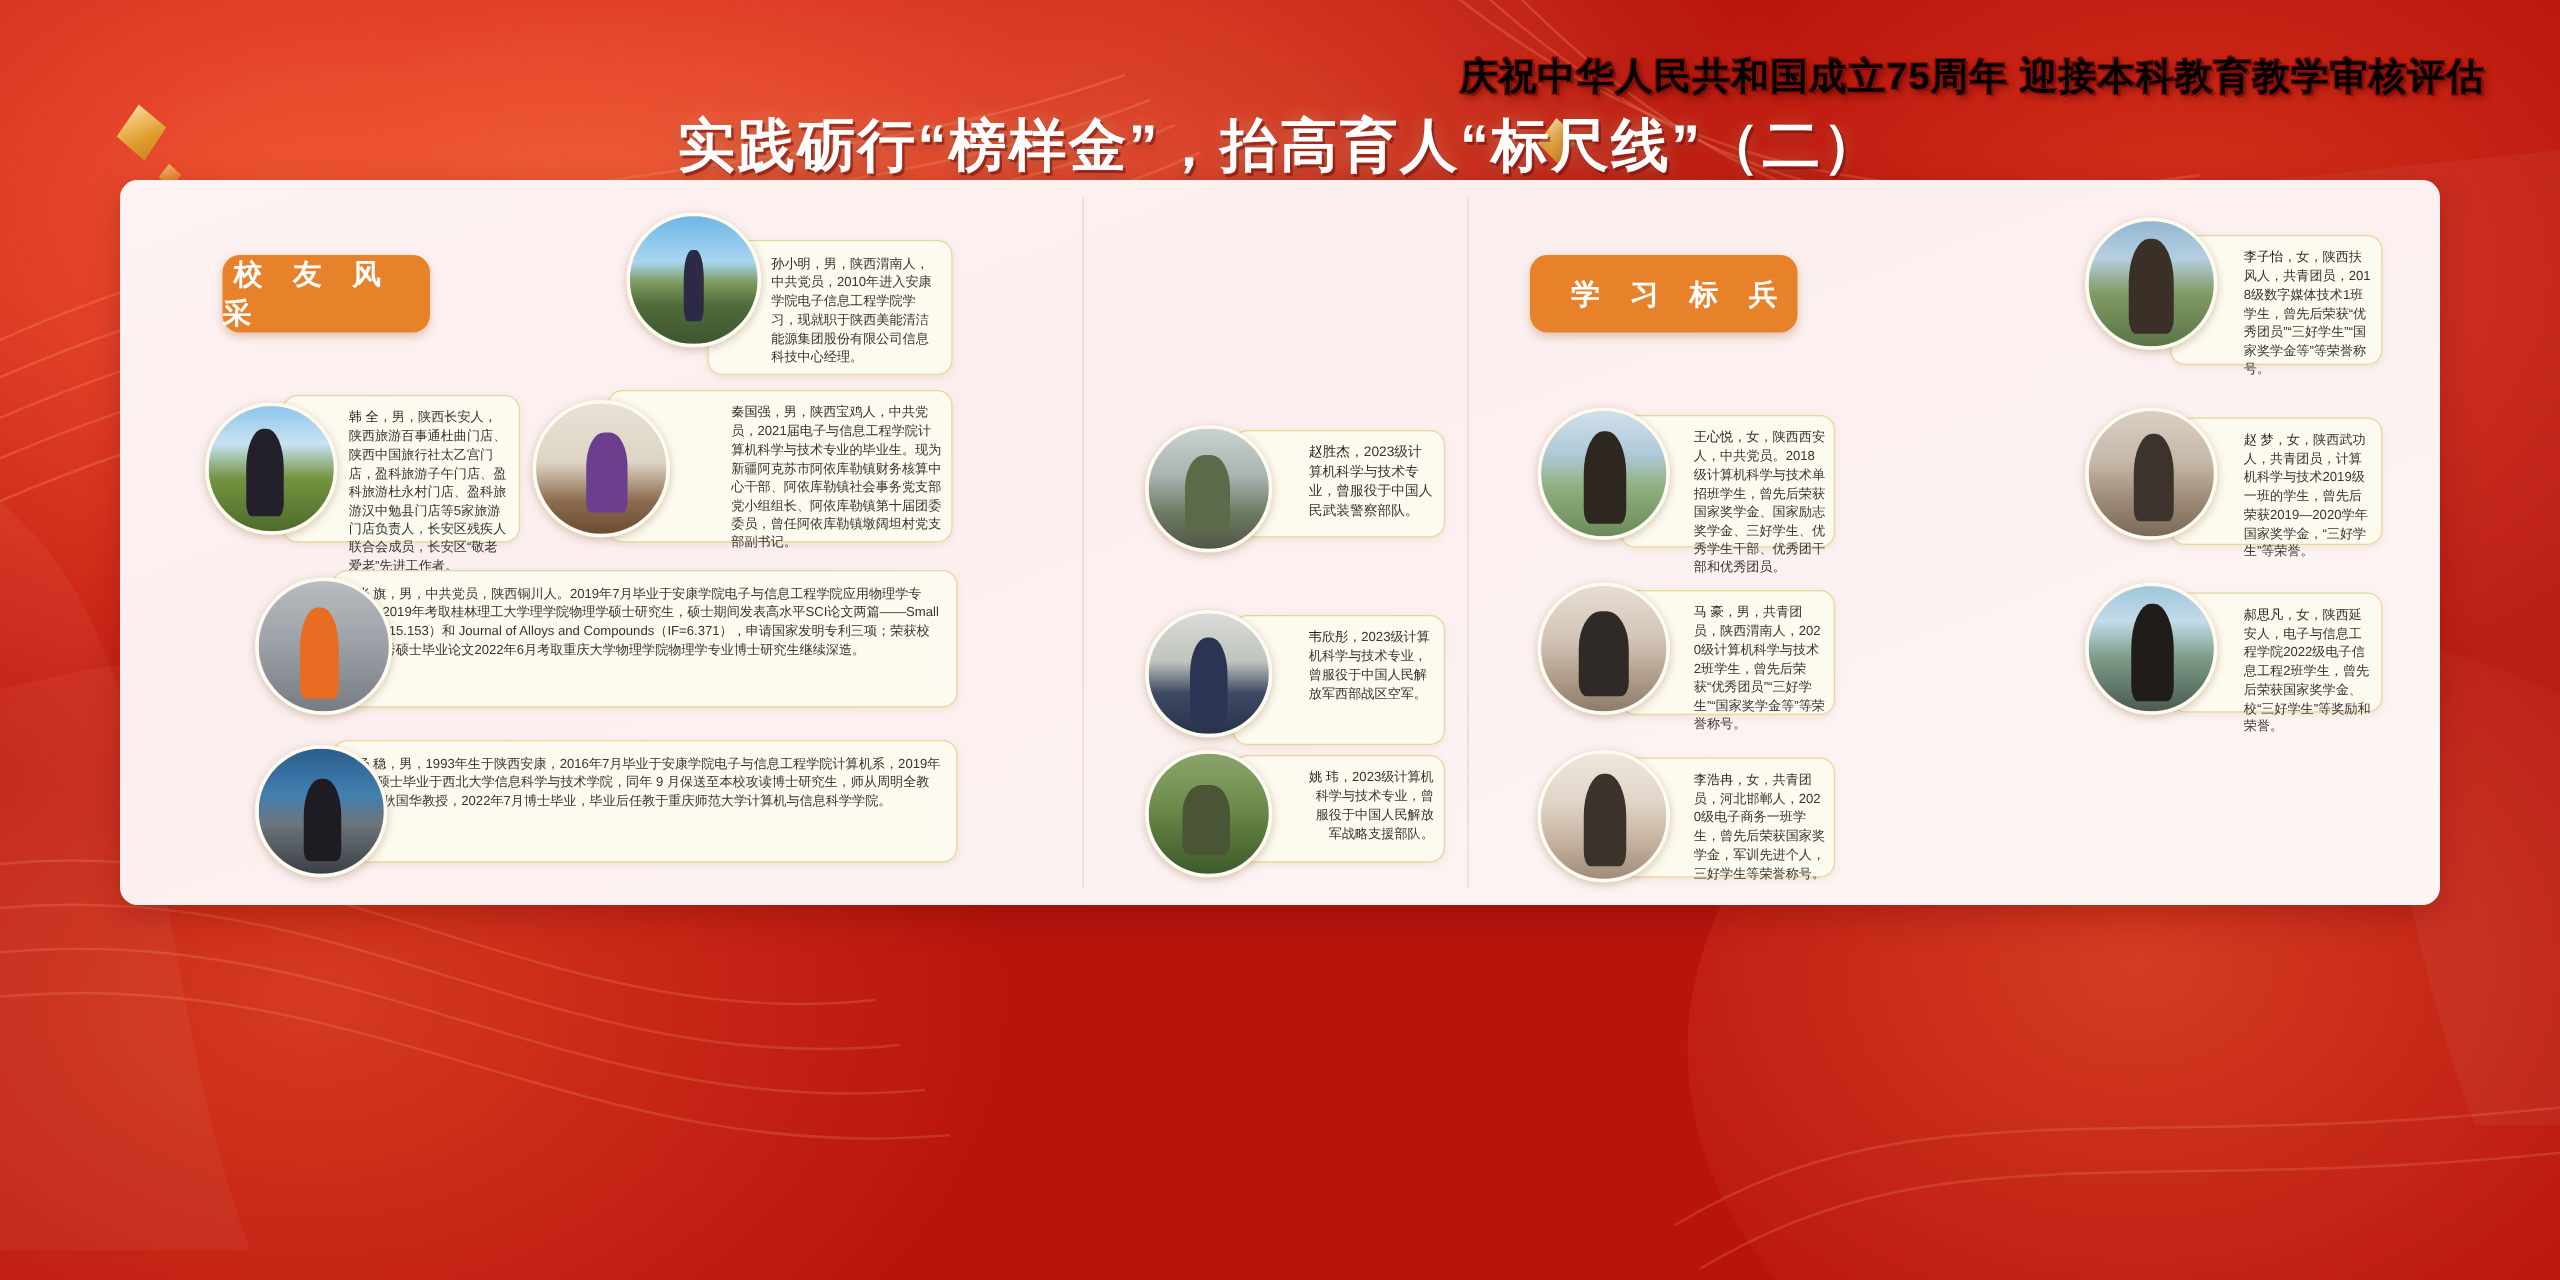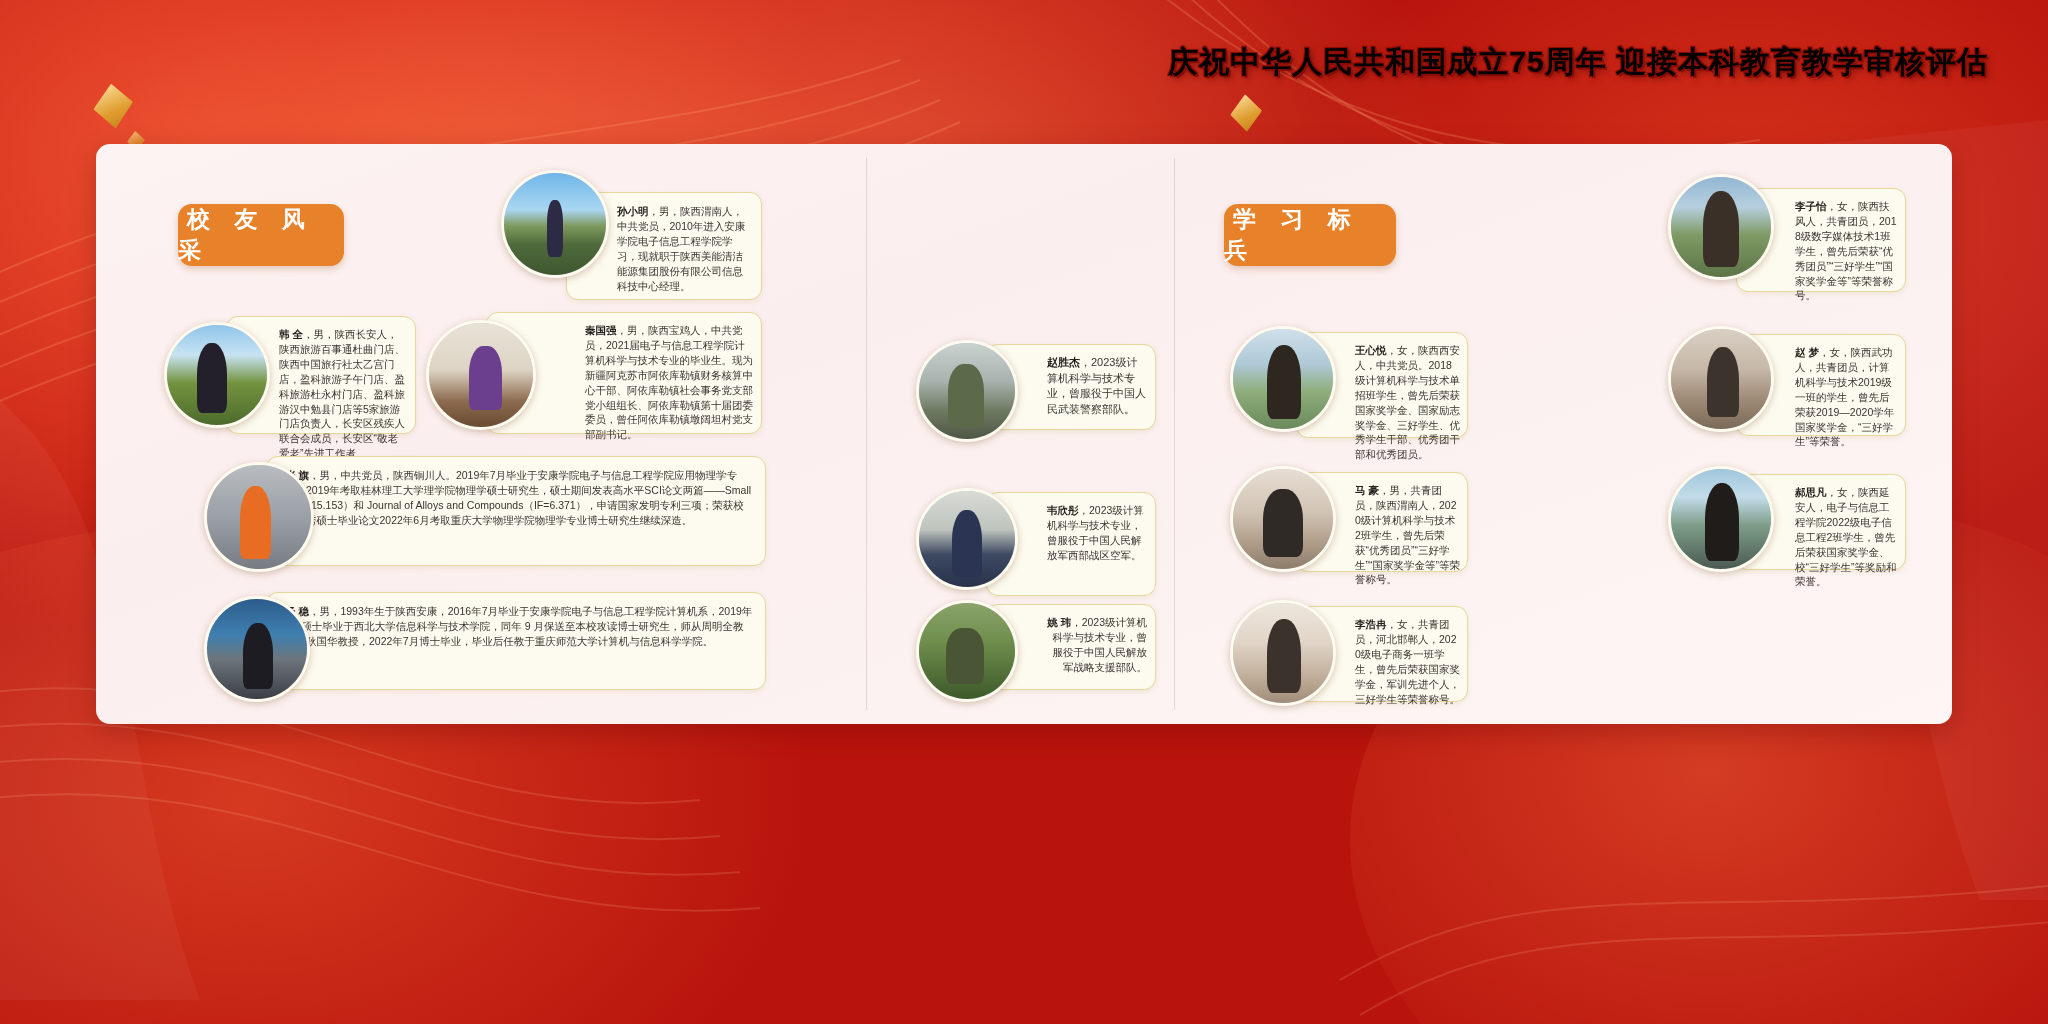--- a/index.html
+++ b/index.html
@@ -75,21 +75,21 @@
   .person{position:absolute;}
   .bubble{
     position:absolute;background:#fdfaef;border:1px solid #e6d79a;
     border-radius:12px;box-sizing:border-box;
     box-shadow:0 2px 5px rgba(170,140,60,.13);
   }
   .bubble .txt{
     position:absolute;color:#3a3330;
     line-height:1.42;letter-spacing:0;word-break:break-all;
   }
-  .bubble .nm{font-weight:bold;color:#241f1d;}
+  .bubble .nm{font-weight:normal;color:#241f1d;}
   .photo{
     position:absolute;border-radius:50%;overflow:hidden;
     border:3px solid #fdfaef;
     box-shadow:0 2px 7px rgba(120,80,30,.3);
     background:#ccc;
   }
   .photo .ph-in{position:absolute;inset:0;}
 
   
   .ph-mountain{background:
@@ -173,20 +173,21 @@
         <path d="M 30 430 C 140 560, 120 780, 200 1000 L 0 1000 L 0 400 Z"></path>
       </g>
     </svg>
   </div>
 
   <div class="gold-flake" style="left:96px;top:86px;width:34px;height:40px;clip-path:polygon(20% 0,100% 22%,82% 100%,0 76%);"></div>
   <div class="gold-flake" style="left:1232px;top:96px;width:28px;height:34px;clip-path:polygon(22% 0,100% 26%,78% 100%,0 72%);"></div>
   <div class="gold-flake" style="left:128px;top:132px;width:16px;height:18px;opacity:.7;clip-path:polygon(22% 0,100% 26%,78% 100%,0 72%);"></div>
 
   <div class="subhead">庆祝中华人民共和国成立75周年  迎接本科教育教学审核评估</div>
+  <div class="maintitle">实践砺行“榜样金”，抬高育人“标尺线”（二）</div>
 
   <div class="board">
     <div class="board-inner">
 
       <div class="col-divider" style="left:770px;"></div>
       <div class="col-divider" style="left:1078px;"></div>
 
       <div class="chip" style="left:82px;top:60px;width:166px;height:62px;font-size:23px;">
         <span>校 友 风 采</span>
       </div>
@@ -257,21 +258,21 @@
 
       <div class="person">
         <div class="bubble" style="left:890px;top:460px;width:170px;height:86px;">
           <div class="txt" style="left:60px;top:10px;width:100px;font-size:10.5px;text-align:right;"><span class="nm">姚 玮</span>，2023级计算机科学与技术专业，曾服役于中国人民解放军战略支援部队。</div>
         </div>
         <div class="photo" style="left:820px;top:456px;width:96px;height:96px;">
           <div class="ph-in ph-field"></div>
         </div>
       </div>
 
-      <div class="chip" style="left:1128px;top:60px;width:172px;height:62px;font-size:23px;">
+      <div class="chip" style="left:1128px;top:60px;width:197px;height:62px;font-size:23px;padding-left:17px;">
         <span>学 习 标 兵</span>
       </div>
 
       <div class="person">
         <div class="bubble" style="left:1640px;top:44px;width:170px;height:104px;">
           <div class="txt" style="left:58px;top:10px;width:104px;font-size:10.5px;"><span class="nm">李子怡</span>，女，陕西扶风人，共青团员，2018级数字媒体技术1班学生，曾先后荣获“优秀团员”“三好学生”“国家奖学金等”等荣誉称号。</div>
         </div>
         <div class="photo" style="left:1572px;top:30px;width:100px;height:100px;">
           <div class="ph-in ph-girl1"></div>
         </div>

